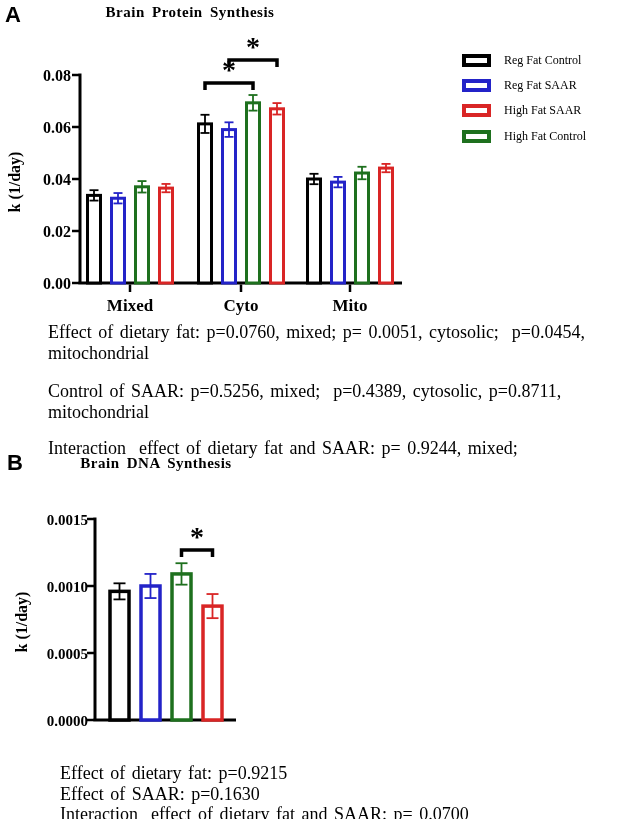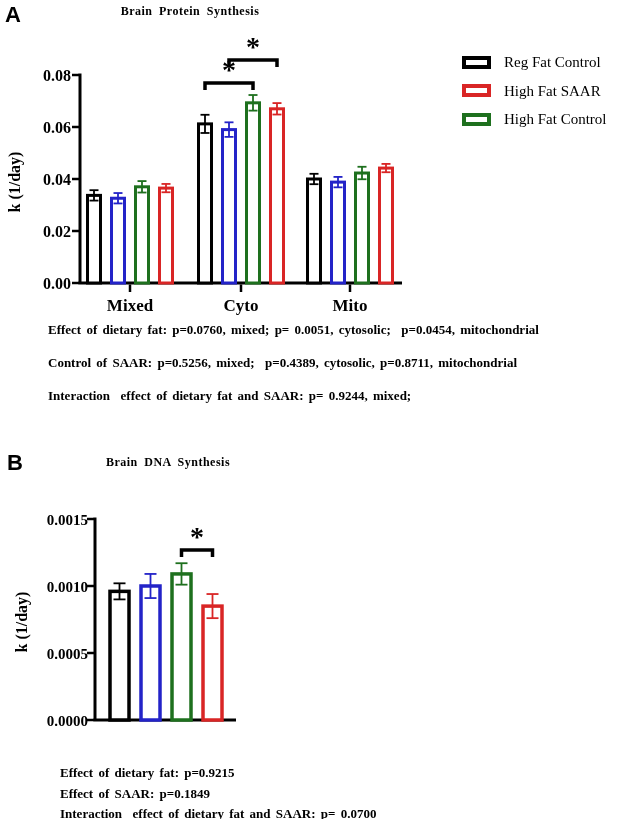--- a/index.html
+++ b/index.html
@@ -7,33 +7,33 @@
     position:relative;width:640px;height:819px;background:#ffffff;
     font-family:"Liberation Serif", serif;color:#000;overflow:hidden;margin:0 auto;
   }
   .panel-label{
     position:absolute;font-family:"Liberation Sans", sans-serif;
     font-weight:bold;font-size:22px;line-height:1;
   }
   #label-a{left:5px;top:4px;}
   #label-b{left:7px;top:452px;}
   .chart-title{
-    position:absolute;font-weight:bold;font-size:12px;text-align:center;
+    position:absolute;font-weight:bold;font-size:15px;text-align:center;
     letter-spacing:0.5px;word-spacing:3px;
   }
   #title-a{left:90px;top:4px;width:200px;}
-  #title-b{left:68px;top:455px;width:200px;}
+  #title-b{left:56px;top:455px;width:200px;}
   .chart-mount{position:absolute;}
   #chart-a{left:0;top:30px;width:430px;height:292px;}
   #chart-b{left:0;top:480px;width:300px;height:268px;}
   .legend{position:absolute;left:462px;top:54px;}
   .legend-row{display:flex;align-items:center;margin-bottom:12px;}
   .swatch{display:inline-block;width:21px;height:5px;background:#fff;border:4px solid #000;margin-right:13px;flex:0 0 auto;}
-  .legend-label{font-size:15px;line-height:1.1;white-space:nowrap;text-align:right;}
-  .notes{position:absolute;font-weight:bold;font-size:13px;word-spacing:2px;}
+  .legend-label{font-size:12px;line-height:1.1;white-space:nowrap;text-align:right;}
+  .notes{position:absolute;font-weight:normal;font-size:18px;word-spacing:2px;}
   .notes p{margin:0 0 17px 0;white-space:pre-wrap;}
   .notes .line{display:block;white-space:pre-wrap;line-height:16px;}
   #notes-a{left:48px;top:322px;width:570px;}
   #notes-b{left:60px;top:763px;width:560px;}
   #notes-b p{margin:0;line-height:20.5px;}
 </style>
 </head>
 <body>
 
 <div class="page">
@@ -113,20 +113,24 @@
         <text x="253" y="26" text-anchor="middle" font-size="28" font-weight="bold" font-family="&quot;Liberation Serif&quot;, serif">*</text>
         <text transform="translate(20,152) rotate(-90)" text-anchor="middle" font-size="16" font-weight="bold" font-family="&quot;Liberation Serif&quot;, serif">k (1/day)</text>
       </svg></div>
 
   <div class="legend">
     <div class="legend-row">
       <span class="swatch" style="border-color: rgb(0, 0, 0);"></span>
       <span class="legend-label">Reg Fat Control</span>
     </div>
     <div class="legend-row">
+      <span class="swatch" style="border-color: rgb(35, 35, 200);"></span>
+      <span class="legend-label">Reg Fat SAAR</span>
+    </div>
+    <div class="legend-row">
       <span class="swatch" style="border-color: rgb(217, 37, 37);"></span>
       <span class="legend-label">High Fat SAAR</span>
     </div>
     <div class="legend-row">
       <span class="swatch" style="border-color: rgb(30, 112, 30);"></span>
       <span class="legend-label">High Fat Control</span>
     </div>
   </div>
 
   <div class="notes" id="notes-a">
@@ -164,17 +168,17 @@
         <line x1="212.5" y1="114.04000000000002" x2="212.5" y2="138.16000000000003" stroke="#D92525" stroke-width="1.8"></line>
         <line x1="206.5" y1="114.04000000000002" x2="218.5" y2="114.04000000000002" stroke="#D92525" stroke-width="1.8"></line>
         <line x1="206.5" y1="138.16000000000003" x2="218.5" y2="138.16000000000003" stroke="#D92525" stroke-width="1.8"></line>
         <polyline points="181.5,77 181.5,70 212.5,70 212.5,77" fill="none" stroke="#000" stroke-width="3.5"></polyline>
         <text x="197" y="66" text-anchor="middle" font-size="28" font-weight="bold" font-family="&quot;Liberation Serif&quot;, serif">*</text>
         <text transform="translate(27,142) rotate(-90)" text-anchor="middle" font-size="16" font-weight="bold" font-family="&quot;Liberation Serif&quot;, serif">k (1/day)</text>
       </svg></div>
 
   <div class="notes" id="notes-b">
     <p>Effect of dietary fat: p=0.9215</p>
-    <p>Effect of SAAR: p=0.1849</p>
+    <p>Effect of SAAR: p=0.1630</p>
     <p>Interaction  effect of dietary fat and SAAR: p= 0.0700</p>
   </div>
 
 </div>
 
 </body></html>

